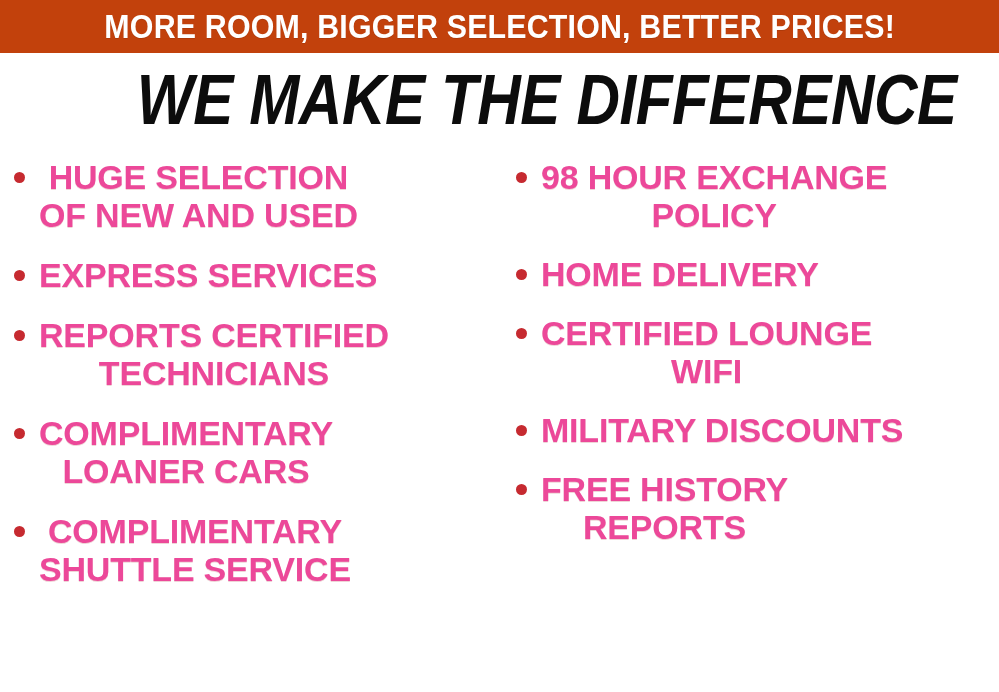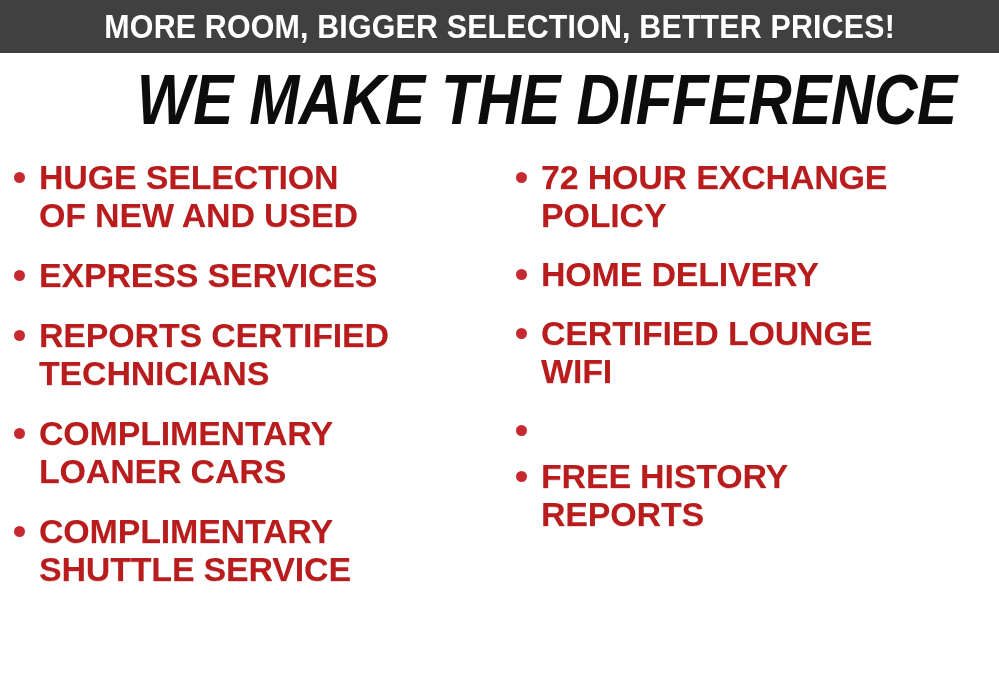--- a/index.html
+++ b/index.html
@@ -22,21 +22,21 @@
     background: #ffffff;
   }
 
   
   .banner {
     position: absolute;
     left: 0;
     top: 0;
     width: 999px;
     height: 53px;
-    background: #404040;
+    background: #c2410c;
     display: flex;
     align-items: center;
     justify-content: center;
     overflow: hidden;
   }
   .banner-text {
     color: #ffffff;
     font-family: "Liberation Sans Narrow", "Liberation Sans", sans-serif;
     font-weight: bold;
     font-size: 33px;
@@ -96,28 +96,29 @@
   .bullet-dot {
     flex: 0 0 auto;
     width: 11px;
     height: 11px;
     border-radius: 50%;
     background: #c62a30;
     margin-top: 14px;
     margin-right: 14px;
   }
   .bullet-label {
-    color: #b91c1c;
+    color: #ec4899;
     font-family: "Liberation Sans", sans-serif;
     font-weight: bold;
     font-size: 34px;
     line-height: 38px;
     letter-spacing: -0.2px;
     white-space: pre-line;
     text-shadow: 0 1px 0 rgba(160,20,26,0.18);
+    text-align: center;
   }
 </style>
 </head>
 <body>
 
 <div id="ad-root">
 
   <div class="banner">
     <div class="banner-text">MORE ROOM, BIGGER SELECTION, BETTER PRICES!</div>
   </div>
@@ -149,34 +150,35 @@
         </div>
         <div class="bullet-item">
           <span class="bullet-dot"></span>
           <span class="bullet-label">COMPLIMENTARY
 SHUTTLE SERVICE</span>
         </div>
       </div>
     <div class="column column-right">
         <div class="bullet-item">
           <span class="bullet-dot"></span>
-          <span class="bullet-label">72 HOUR EXCHANGE
+          <span class="bullet-label">98 HOUR EXCHANGE
 POLICY</span>
         </div>
         <div class="bullet-item">
           <span class="bullet-dot"></span>
           <span class="bullet-label">HOME DELIVERY</span>
         </div>
         <div class="bullet-item">
           <span class="bullet-dot"></span>
           <span class="bullet-label">CERTIFIED LOUNGE
 WIFI</span>
         </div>
         <div class="bullet-item">
           <span class="bullet-dot"></span>
+          <span class="bullet-label">MILITARY DISCOUNTS</span>
         </div>
         <div class="bullet-item">
           <span class="bullet-dot"></span>
           <span class="bullet-label">FREE HISTORY
 REPORTS</span>
         </div>
       </div>
   </div>
 
 </div>

